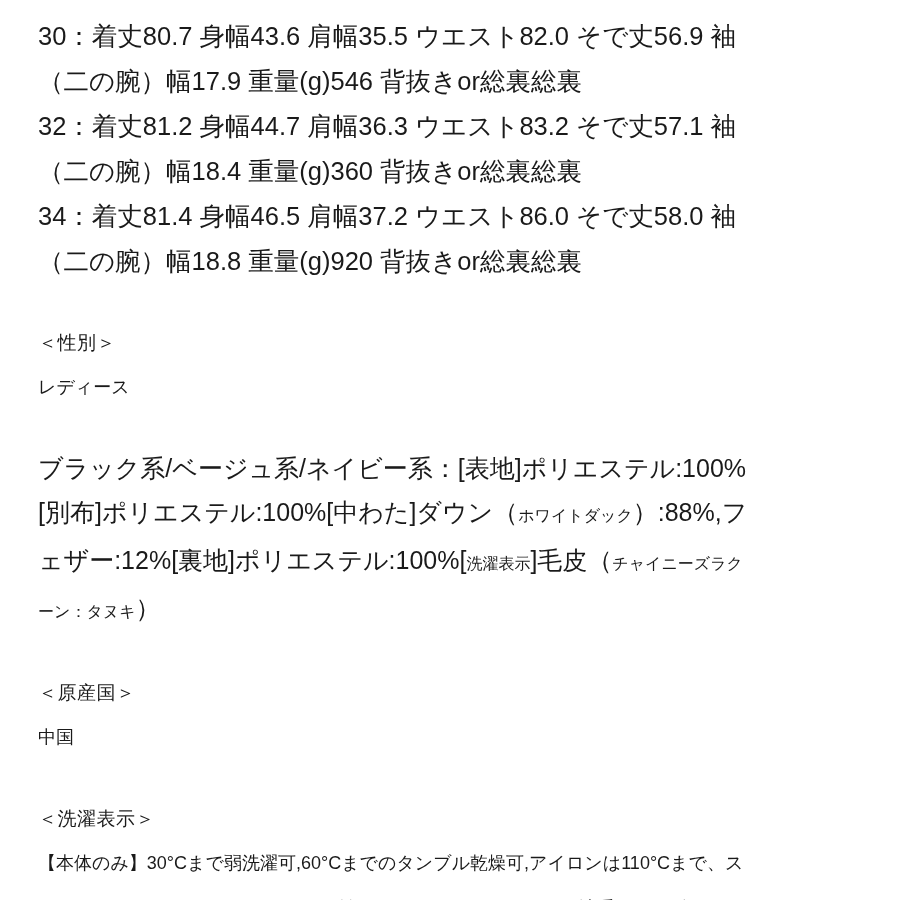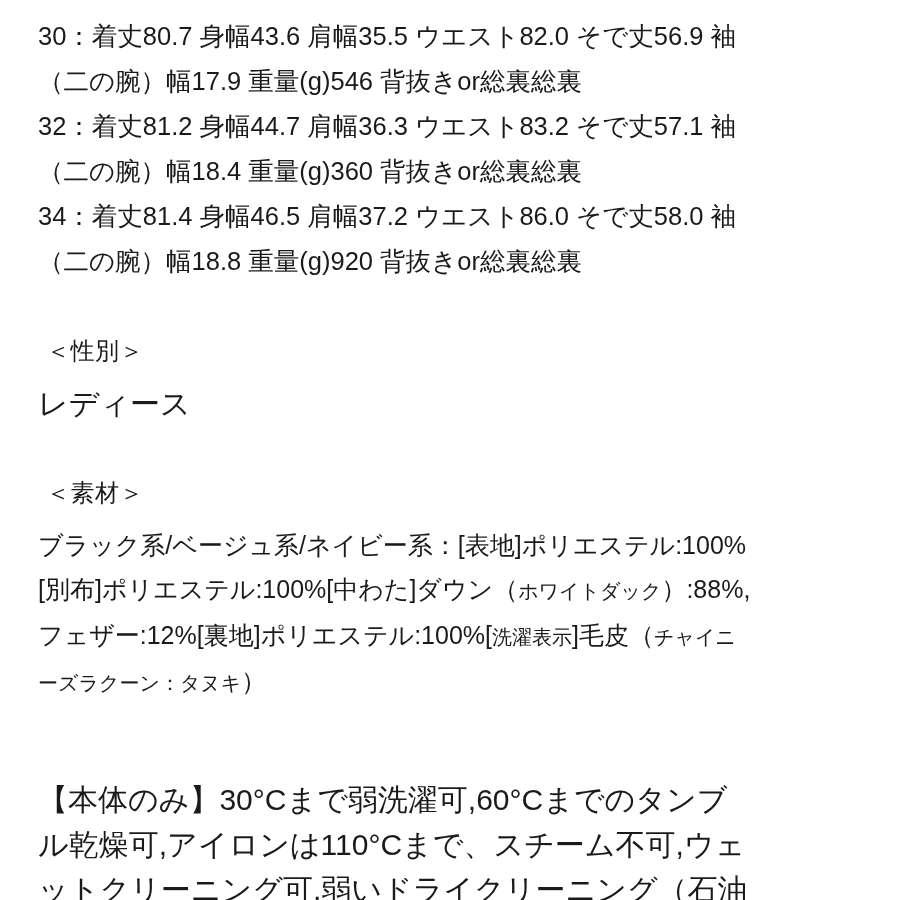--- a/index.html
+++ b/index.html
@@ -28,39 +28,39 @@
   .spec-line {
     font-size: 25.5px;
     line-height: 45px;
     margin: 0;
     word-break: break-all;
   }
   .gap-sm {
     height: 36px;
   }
   .heading {
-    font-size: 24px;
+    font-size: 19px;
     line-height: 45px;
-    margin: 8px;
+    margin: 0;
     letter-spacing: 0.5px;
   }
   .body-text {
-    font-size: 30px;
+    font-size: 18px;
     line-height: 45px;
     margin: 0;
     word-break: break-all;
   }
   .material-text {
     font-size: 25px;
     line-height: 44px;
     margin: 0;
     word-break: break-all;
   }
   .small-kana {
-    font-size: 20px;
+    font-size: 16px;
   }
 </style>
 </head>
 <body>
 
 <div class="page">
 
   <div class="spec-block">
     <p class="spec-line">30：着丈80.7 身幅43.6 肩幅35.5 ウエスト82.0 そで丈56.9 袖（二の腕）幅17.9 重量(g)546 背抜きor総裏総裏</p>
     <p class="spec-line">32：着丈81.2 身幅44.7 肩幅36.3 ウエスト83.2 そで丈57.1 袖（二の腕）幅18.4 重量(g)360 背抜きor総裏総裏</p>
@@ -70,26 +70,30 @@
   <div class="gap-sm"></div>
 
   <div>
     <p class="heading">＜性別＞</p>
     <p class="body-text">レディース</p>
   </div>
 
   <div class="gap-sm"></div>
 
   <div>
-    <p class="heading">＜素材＞</p>
     <p class="material-text"><span>ブラック系/ベージュ系/ネイビー系：[表地]ポリエステル:100%[別布]ポリエステル:100%[中わた]ダウン（</span><span class="small-kana">ホワイトダック</span><span>）:88%,フェザー:12%[裏地]ポリエステル:100%[</span><span class="small-kana">洗濯表示</span><span>]毛皮（</span><span class="small-kana">チャイニーズラクーン：タヌキ</span><span>）</span></p>
   </div>
 
   <div class="gap-sm"></div>
 
+  <div>
+    <p class="heading">＜原産国＞</p>
+    <p class="body-text">中国</p>
+  </div>
 
   <div class="gap-sm"></div>
 
   <div>
+    <p class="heading">＜洗濯表示＞</p>
     <p class="body-text">【本体のみ】30°Cまで弱洗濯可,60°Cまでのタンブル乾燥可,アイロンは110°Cまで、スチーム不可,ウェットクリーニング可,弱いドライクリーニング（石油系）可,日陰つり干し乾燥,漂白</p>
   </div>
 
 </div>
 
 </body></html>

